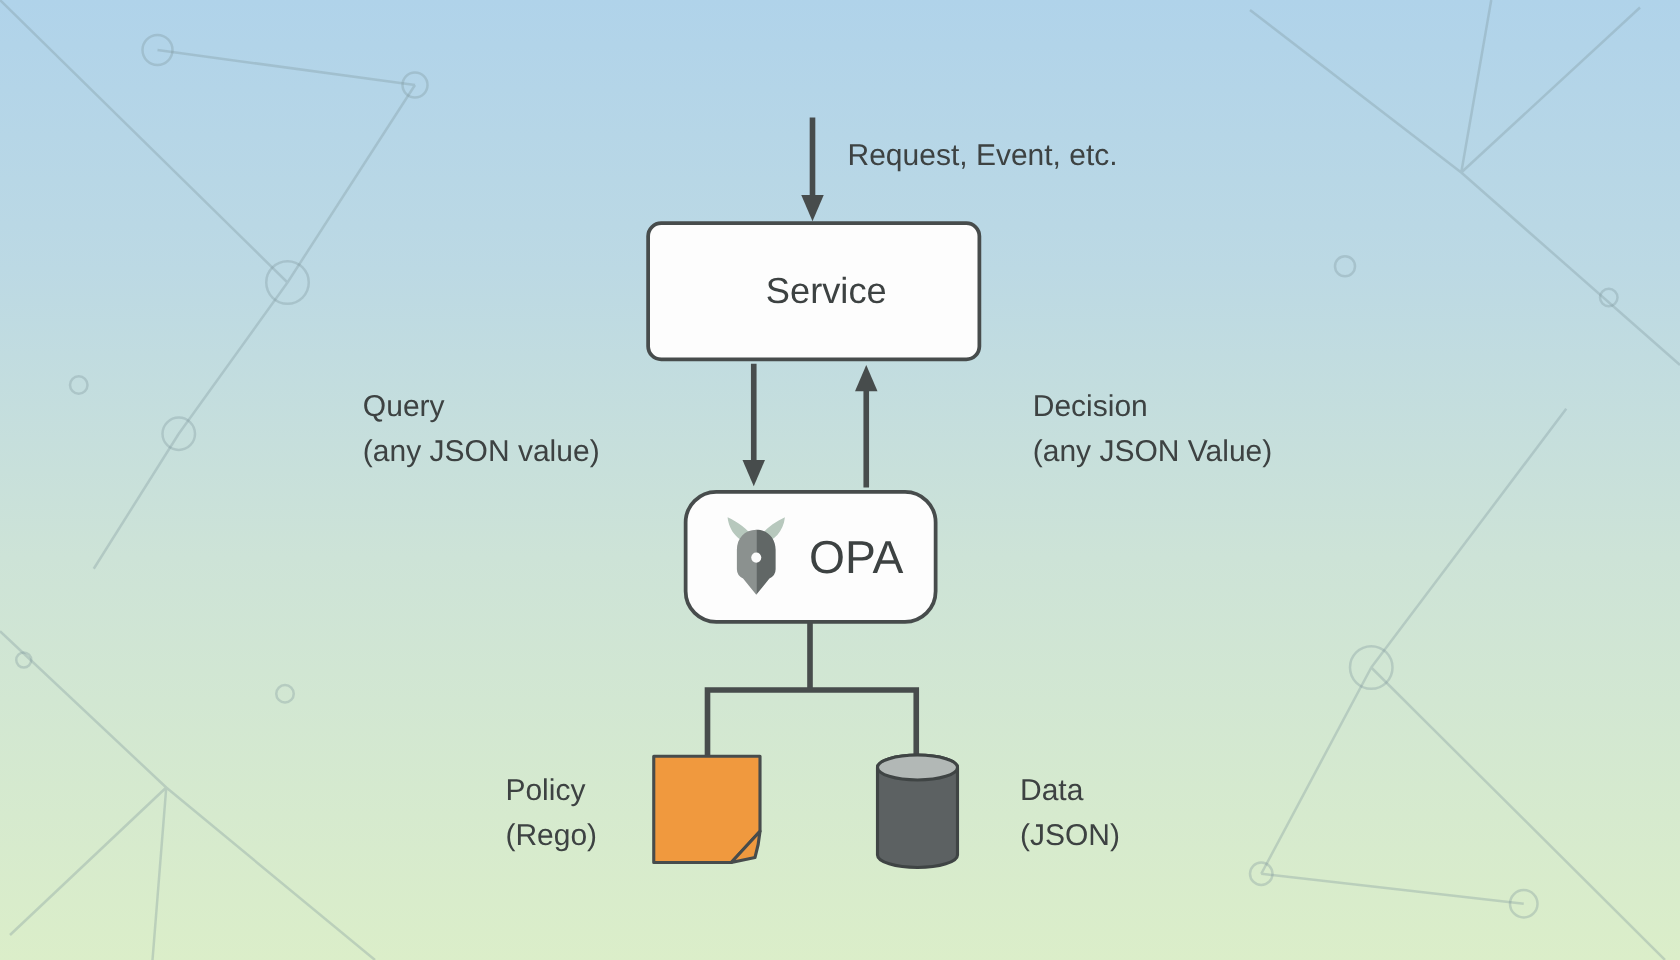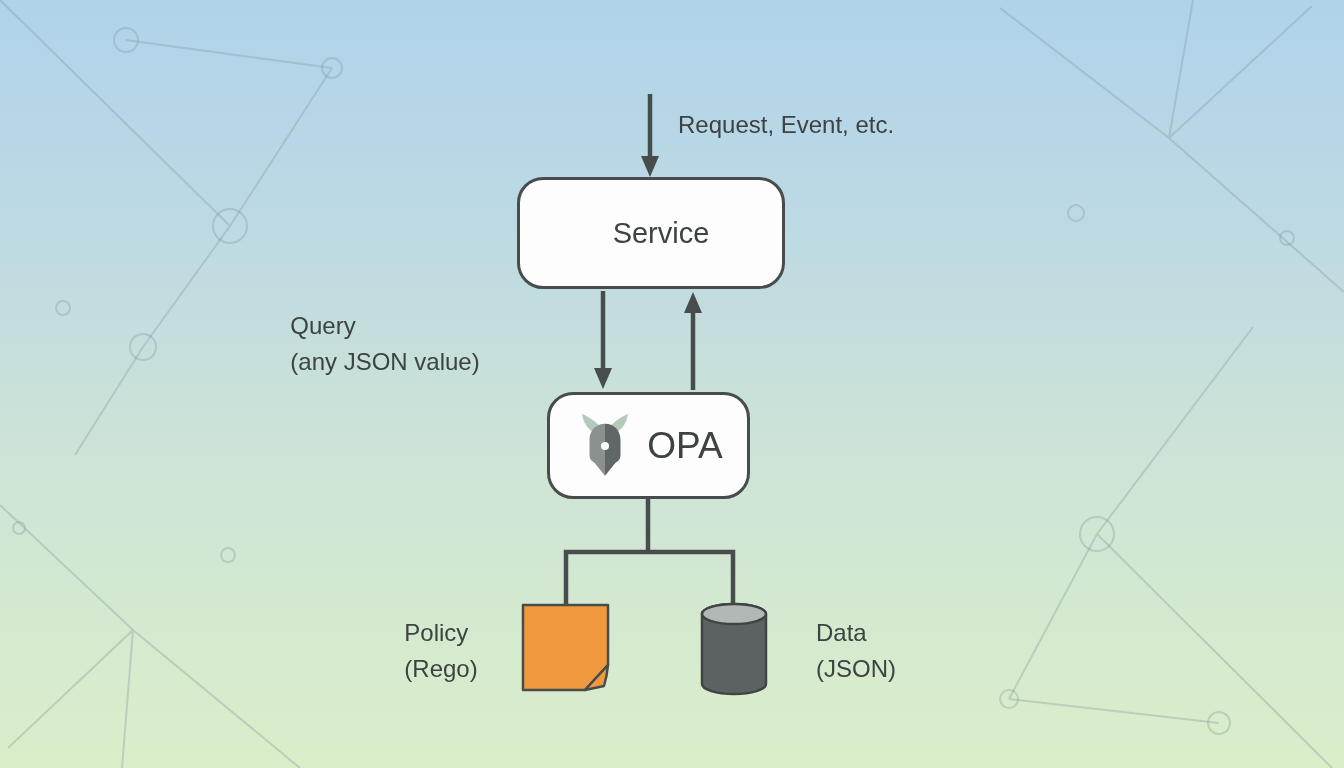--- a/index.html
+++ b/index.html
@@ -24,21 +24,21 @@
     box-sizing:border-box;
     background:#fdfdfd;
     border:3px solid #474c4c;
     display:flex;
     align-items:center;
     justify-content:center;
     color:#3d4242;
   }
   .box.service{
     left:517px;top:177px;width:268px;height:112px;
-    border-radius:26px;font-size:29px;padding-left:20px;
+    border-radius:12px;font-size:29px;padding-left:20px;
   }
   .box.opa{
     left:547px;top:392px;width:203px;height:107px;
     border-radius:26px;font-size:37px;gap:11px;
   }
   .opa-logo{width:62px;height:72px;flex:0 0 auto;margin-top:2px;}
 </style>
 </head>
 <body>
 
@@ -102,20 +102,24 @@
 
   <div class="box service">
     <span>Service</span>
   </div>
 
   <div class="label centered" style="left:385px;top:308px;">
     <div>Query</div>
     <div>(any JSON value)</div>
   </div>
 
+  <div class="label centered" style="left:922px;top:308px;">
+    <div>Decision</div>
+    <div>(any JSON Value)</div>
+  </div>
 
   <div class="box opa">
     <svg class="opa-logo" viewBox="0 0 100 115">
       <path d="M44,38 C28,36 15,23 13,4 C26,10 39,19 47,31 C45,33 44,35 44,38 Z" fill="#B7C8BD"></path>
       <path d="M56,38 C72,36 85,23 87,4 C74,10 61,19 53,31 C55,33 56,35 56,38 Z" fill="#B7C8BD"></path>
       <path d="M50,20 C35,20 25,31 25,46 L25,71 Q25,79 33,83 L50,104 Z" fill="#8B918F"></path>
       <path d="M50,20 C65,20 75,31 75,46 L75,71 Q75,79 67,83 L50,104 Z" fill="#616766"></path>
       <circle cx="50" cy="56" r="6.5" fill="#fcfcfc"></circle>
     </svg>
     <span>OPA</span>

